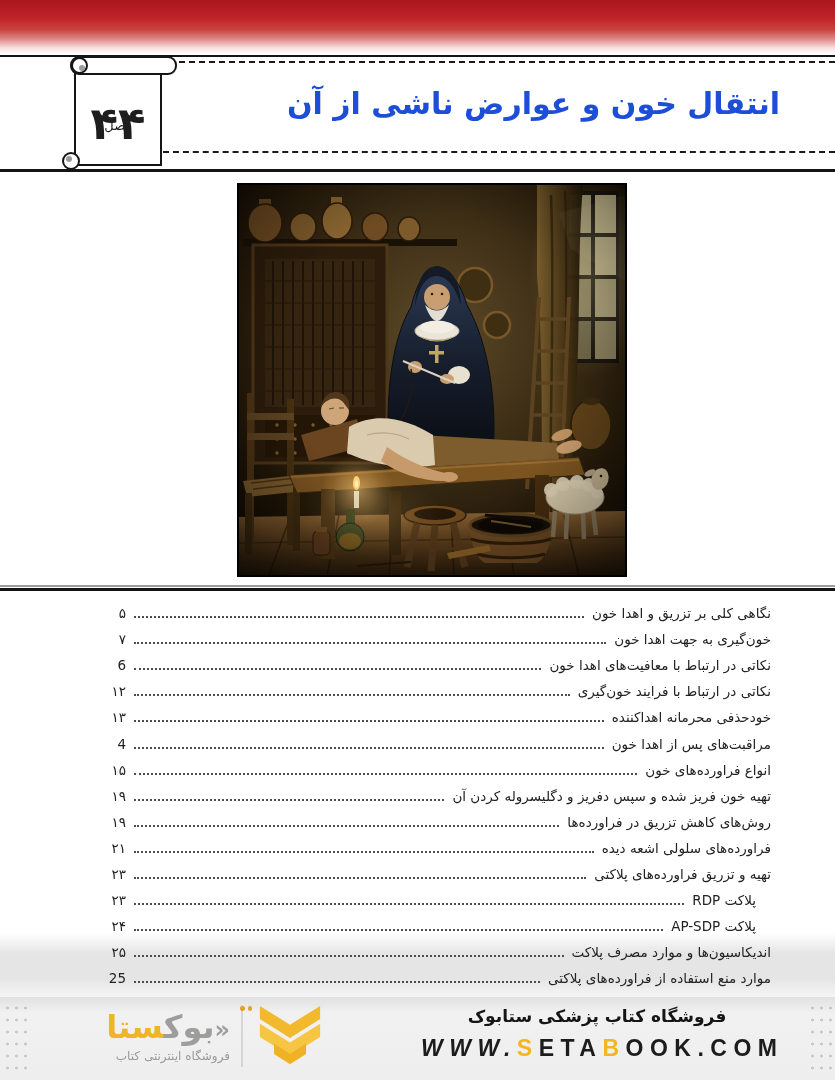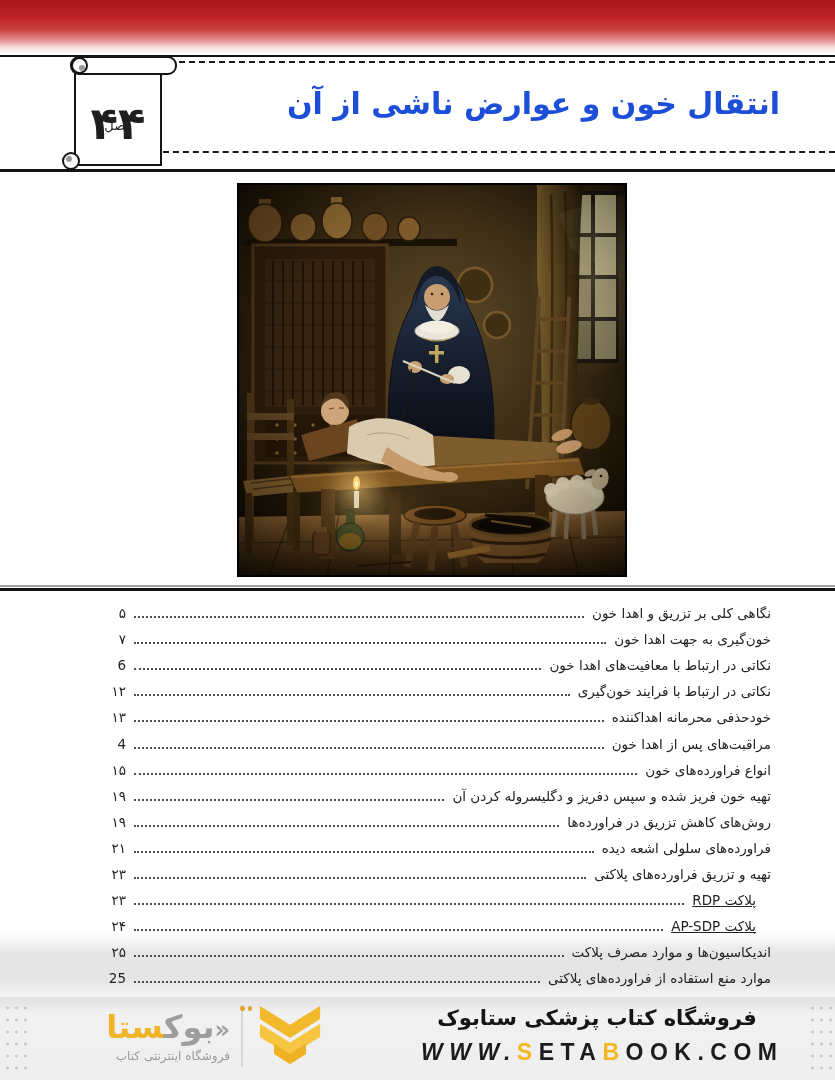--- a/index.html
+++ b/index.html
@@ -44,32 +44,32 @@
   .painting svg{display:block;width:100%;height:100%;}
 
   
   .rule-mid-thin{top:585px;height:1.5px;background:#9c9c9c;}
   .rule-mid{top:588px;height:2.5px;}
 
   
   .toc{position:absolute;top:600px;left:100px;right:64px;direction:rtl;}
   .toc-row{display:flex;align-items:center;height:26.1px;}
   .toc-title{font-size:13.5px;color:#222;white-space:nowrap;}
-  .toc-row.indent .toc-title{padding-right:15px;text-decoration:underline;}
+  .toc-row.indent .toc-title{padding-right:15px;}
   .toc-leader{flex:1 1 auto;border-bottom:2px dotted #4d4d4d;margin:0 8px;transform:translateY(4px);min-width:20px;}
   .toc-page{min-width:26px;text-align:right;font-size:13.5px;color:#222;}
 
   
   .soft-band{position:absolute;top:933px;left:0;right:0;height:64px;
     background:linear-gradient(180deg,rgba(231,231,231,0) 0%,#e5e5e5 32%,#e5e5e5 72%,rgba(238,238,238,.55) 100%);}
   .footer-band{position:absolute;top:997px;left:0;right:0;bottom:0;
     background:linear-gradient(180deg,#e1e1e1 0px,#f1f1f1 16px,#eeeeee 100%);}
 
   .footer-right{position:absolute;right:62px;top:1006px;width:352px;text-align:center;}
-  .store-title{font-size:21px;font-weight:bold;color:#151515;direction:rtl;}
+  .store-title{font-size:17px;font-weight:bold;color:#151515;direction:rtl;}
   .site-url{margin-top:9px;font-size:23px;font-weight:bold;letter-spacing:6.5px;white-space:nowrap;
     font-family:"Liberation Sans","DejaVu Sans",sans-serif;color:#1c1c1c;}
 
   .footer-left{position:absolute;left:58px;top:1004px;display:flex;align-items:center;}
   .logo-text{width:172px;text-align:right;}
   .logo-wordmark{font-size:32px;font-weight:bold;direction:rtl;line-height:1.15;white-space:nowrap;}
   .wm-yellow{color:#f0b429;}
   .wm-gray{color:#9d9d9c;}
   .wm-kaf{color:#9d9d9c;font-size:24px;font-weight:bold;}
   .logo-subtitle{font-size:12px;color:#9a9a9a;margin-top:4px;direction:rtl;}

